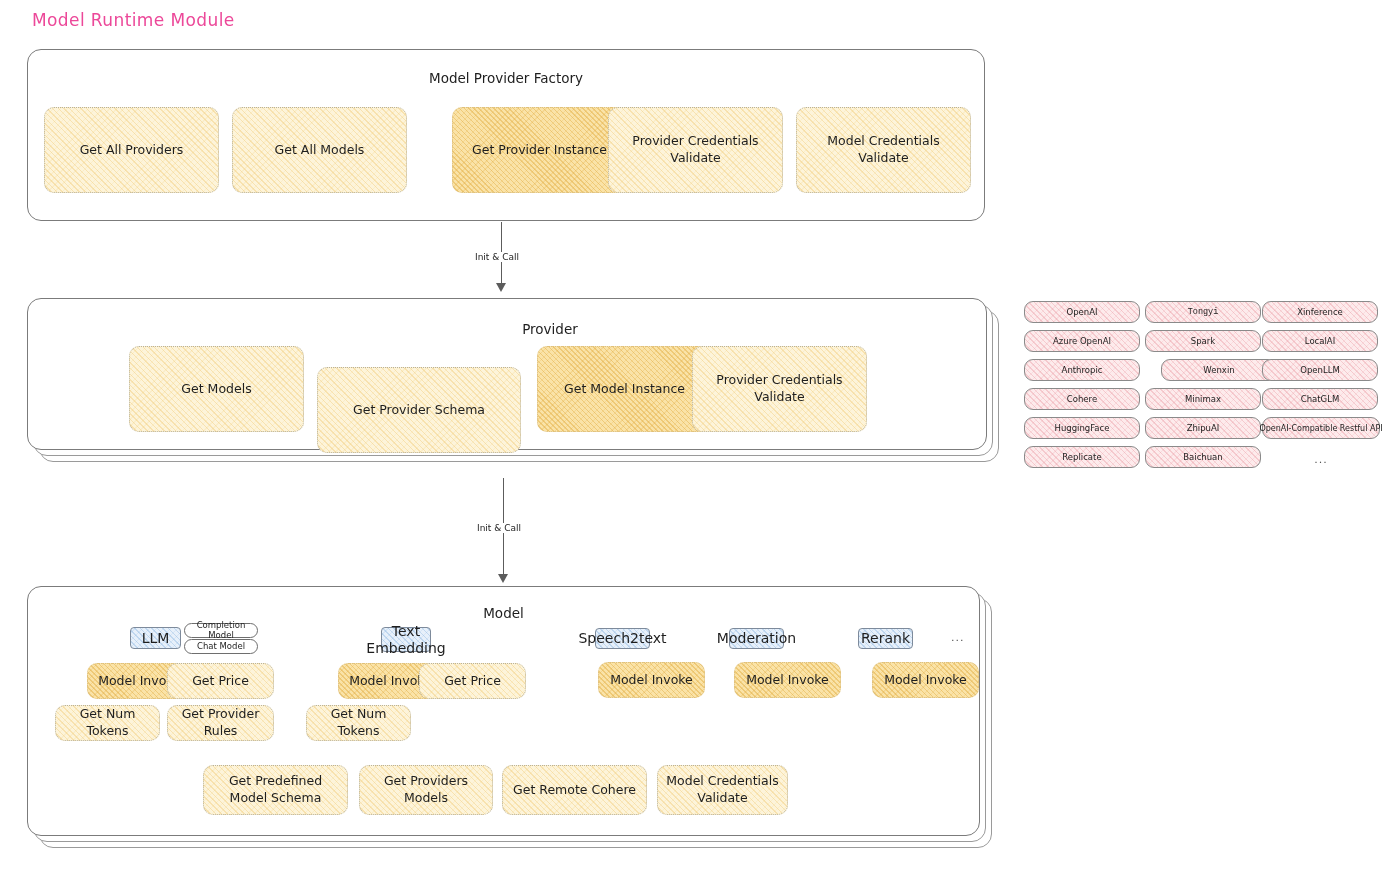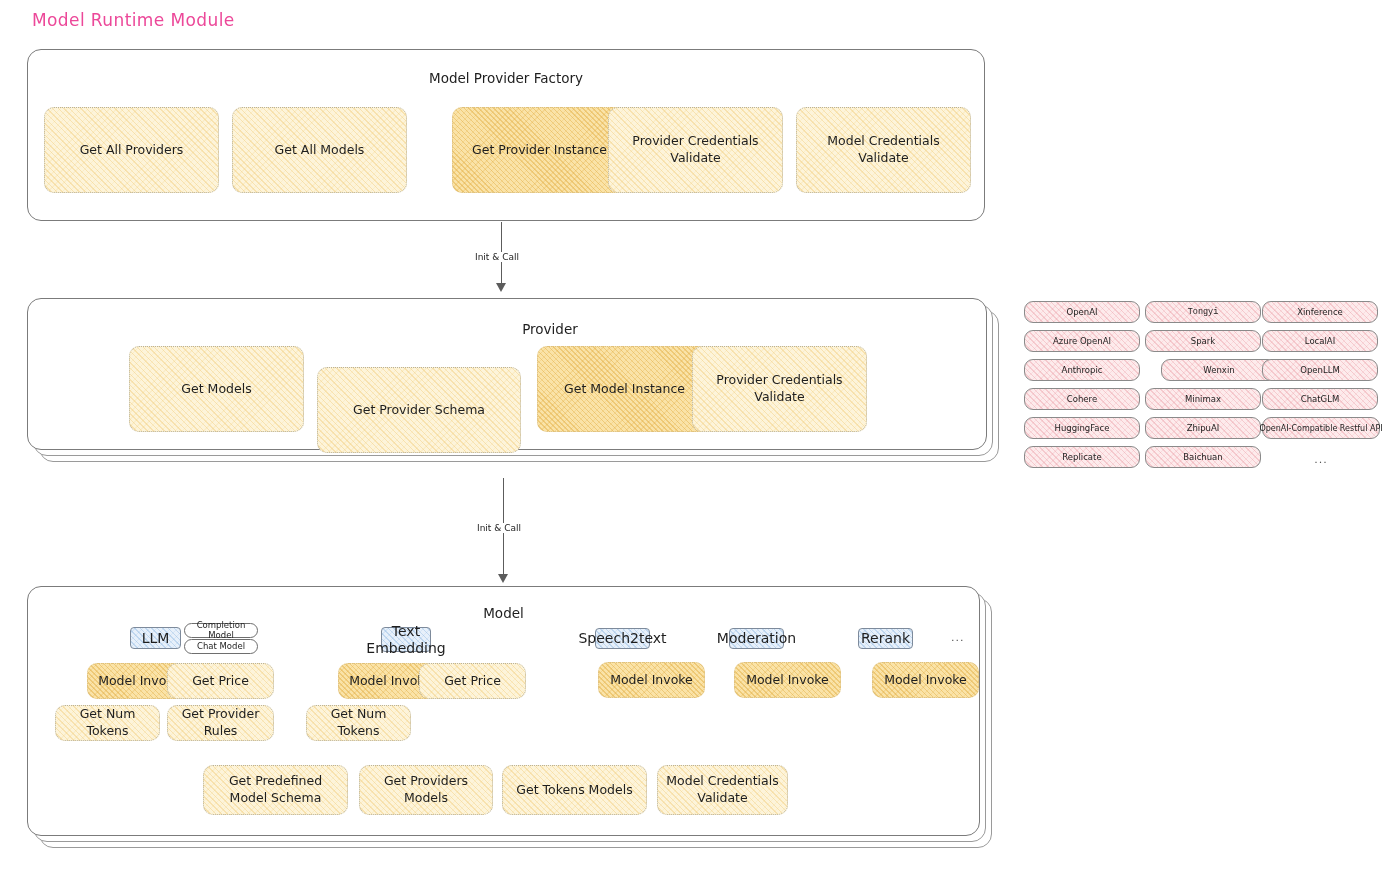--- a/index.html
+++ b/index.html
@@ -245,16 +245,16 @@
   <div class="badge" style="left:729px; top:628px; width:55px; height:21px;">Moderation</div>
   <div class="box hi" style="left:702px; top:662px; width:107px; height:36px;">Model Invoke</div>
 
   <div class="badge" style="left:858px; top:628px; width:55px; height:21px;">Rerank</div>
   <div class="box hi" style="left:840px; top:662px; width:107px; height:36px;">Model Invoke</div>
 
   <div class="dots" style="left:951px; top:631px;">...</div>
 
   <div class="box" style="left:203px; top:765px; width:145px; height:50px;">Get Predefined Model Schema</div>
   <div class="box" style="left:359px; top:765px; width:134px; height:50px;">Get Providers Models</div>
-  <div class="box" style="left:502px; top:765px; width:145px; height:50px;">Get Tokens Models</div>
+  <div class="box" style="left:502px; top:765px; width:145px; height:50px;">Get Remote Cohere</div>
   <div class="box" style="left:657px; top:765px; width:131px; height:50px;">Model Credentials Validate</div>
 
 </div>
 
 </body></html>

